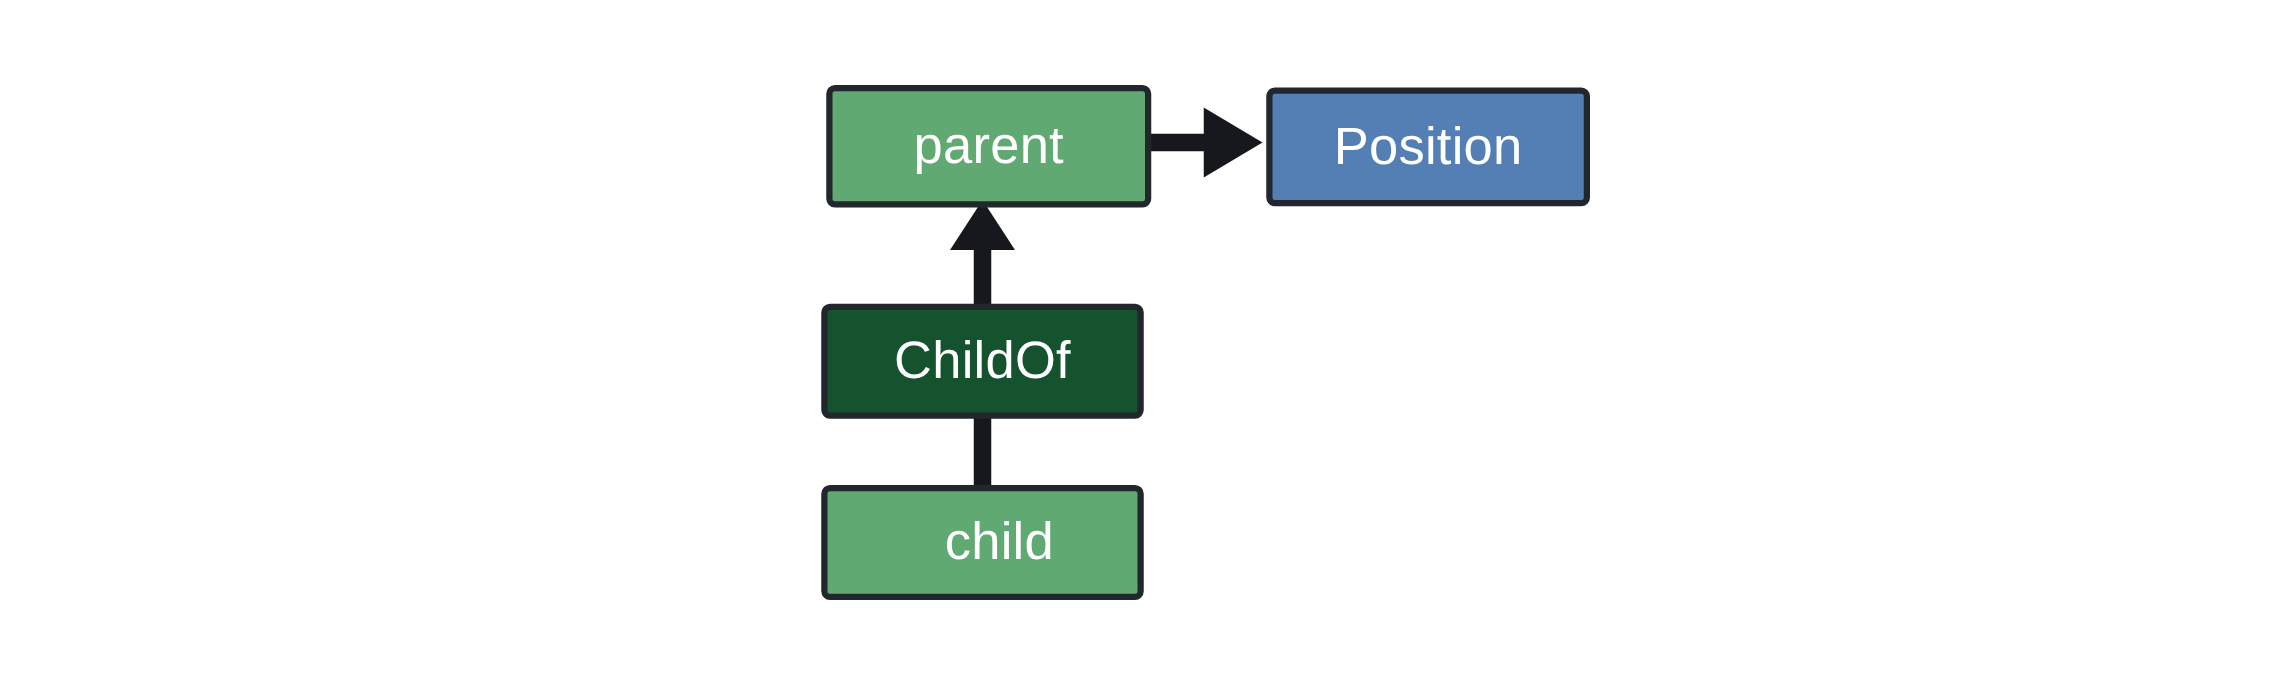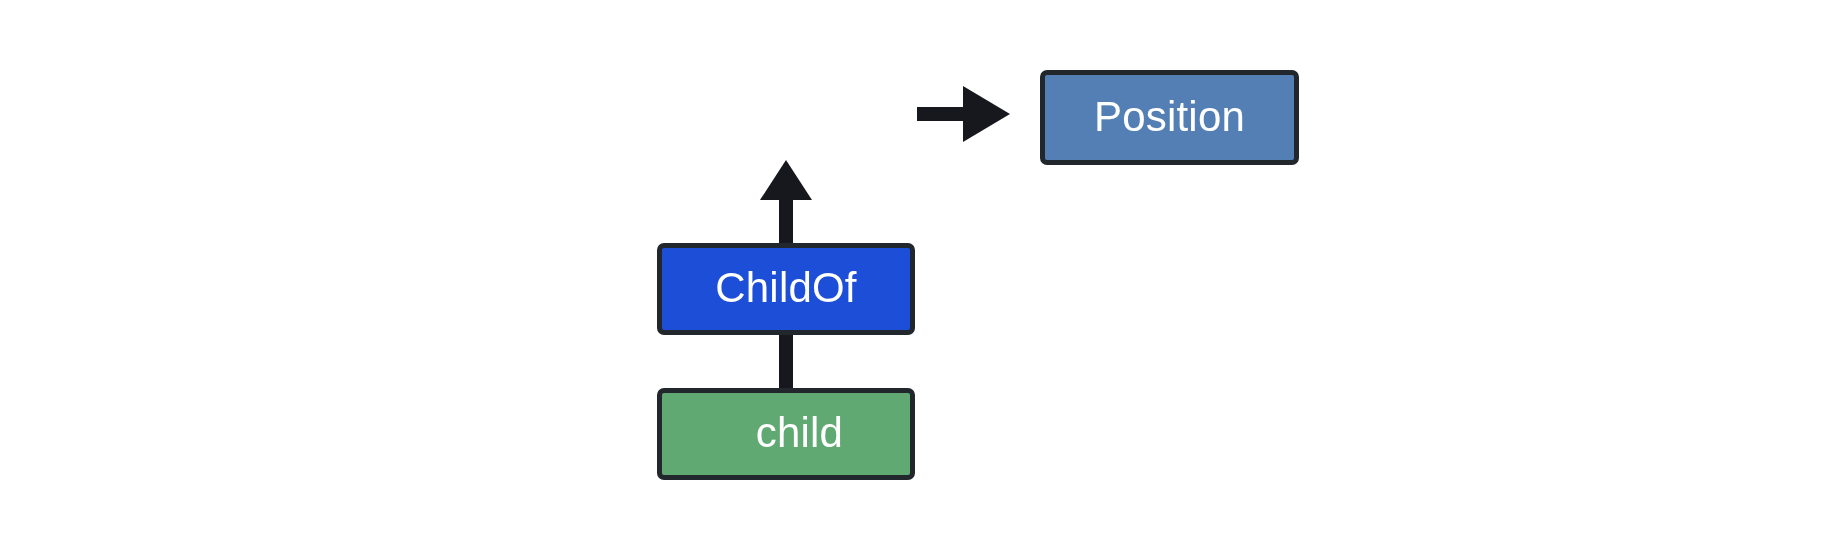--- a/index.html
+++ b/index.html
@@ -64,28 +64,32 @@
     <g>
       <rect x="779" y="188" width="14" height="58" fill="#16181d"></rect>
       <polygon points="786,160 812,200 760,200" fill="#16181d"></polygon>
     </g>
 
     <g>
       <rect x="779" y="333" width="14" height="57" fill="#16181d"></rect>
     </g>
   </svg>
 
+  <div class="node" style="left:661px; top:68px; width:260px; height:98px;
+              background:#61a972; border-color:#22272e;">
+    <span class="node-label">parent</span>
+  </div>
 
   <div class="node" style="left:1013px; top:70px; width:259px; height:95px;
-              background:#547fb4; border-color:#22272e;margin-left:27px;">
+              background:#547fb4; border-color:#22272e;">
     <span class="node-label">Position</span>
   </div>
 
   <div class="node" style="left:657px; top:243px; width:258px; height:92px;
-              background:#1d4ed8; border-color:#22272e;">
+              background:#14532d; border-color:#22272e;">
     <span class="node-label">ChildOf</span>
   </div>
 
   <div class="node" style="left:657px; top:388px; width:258px; height:92px;
               background:#61a972; border-color:#22272e;padding-left:27px;">
     <span class="node-label">child</span>
   </div>
 
 </div>
 

